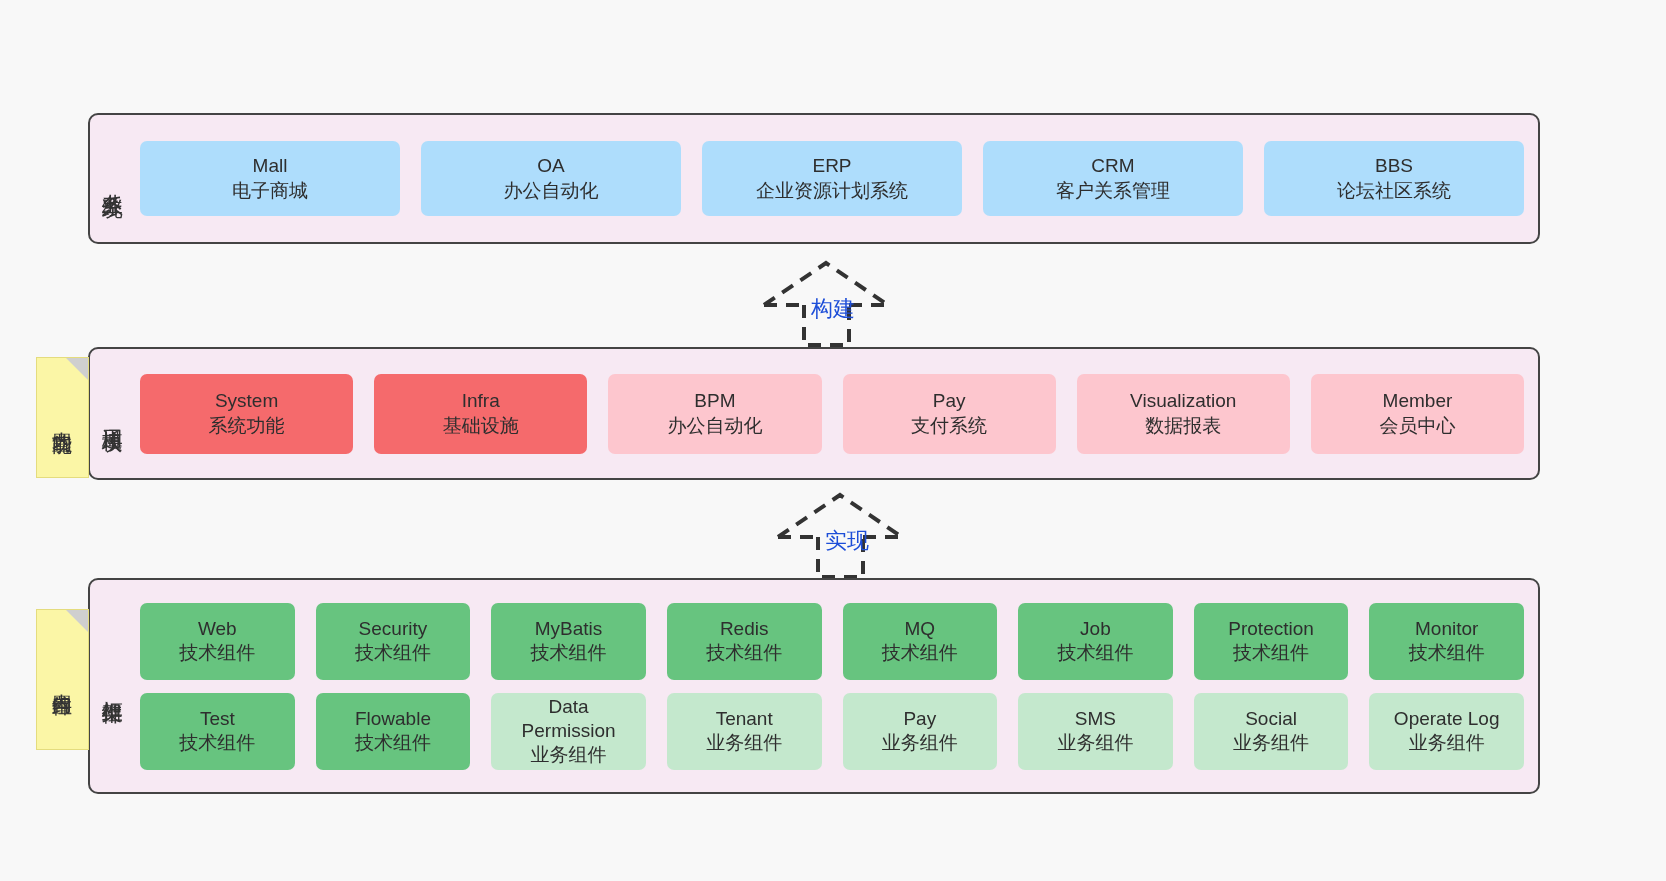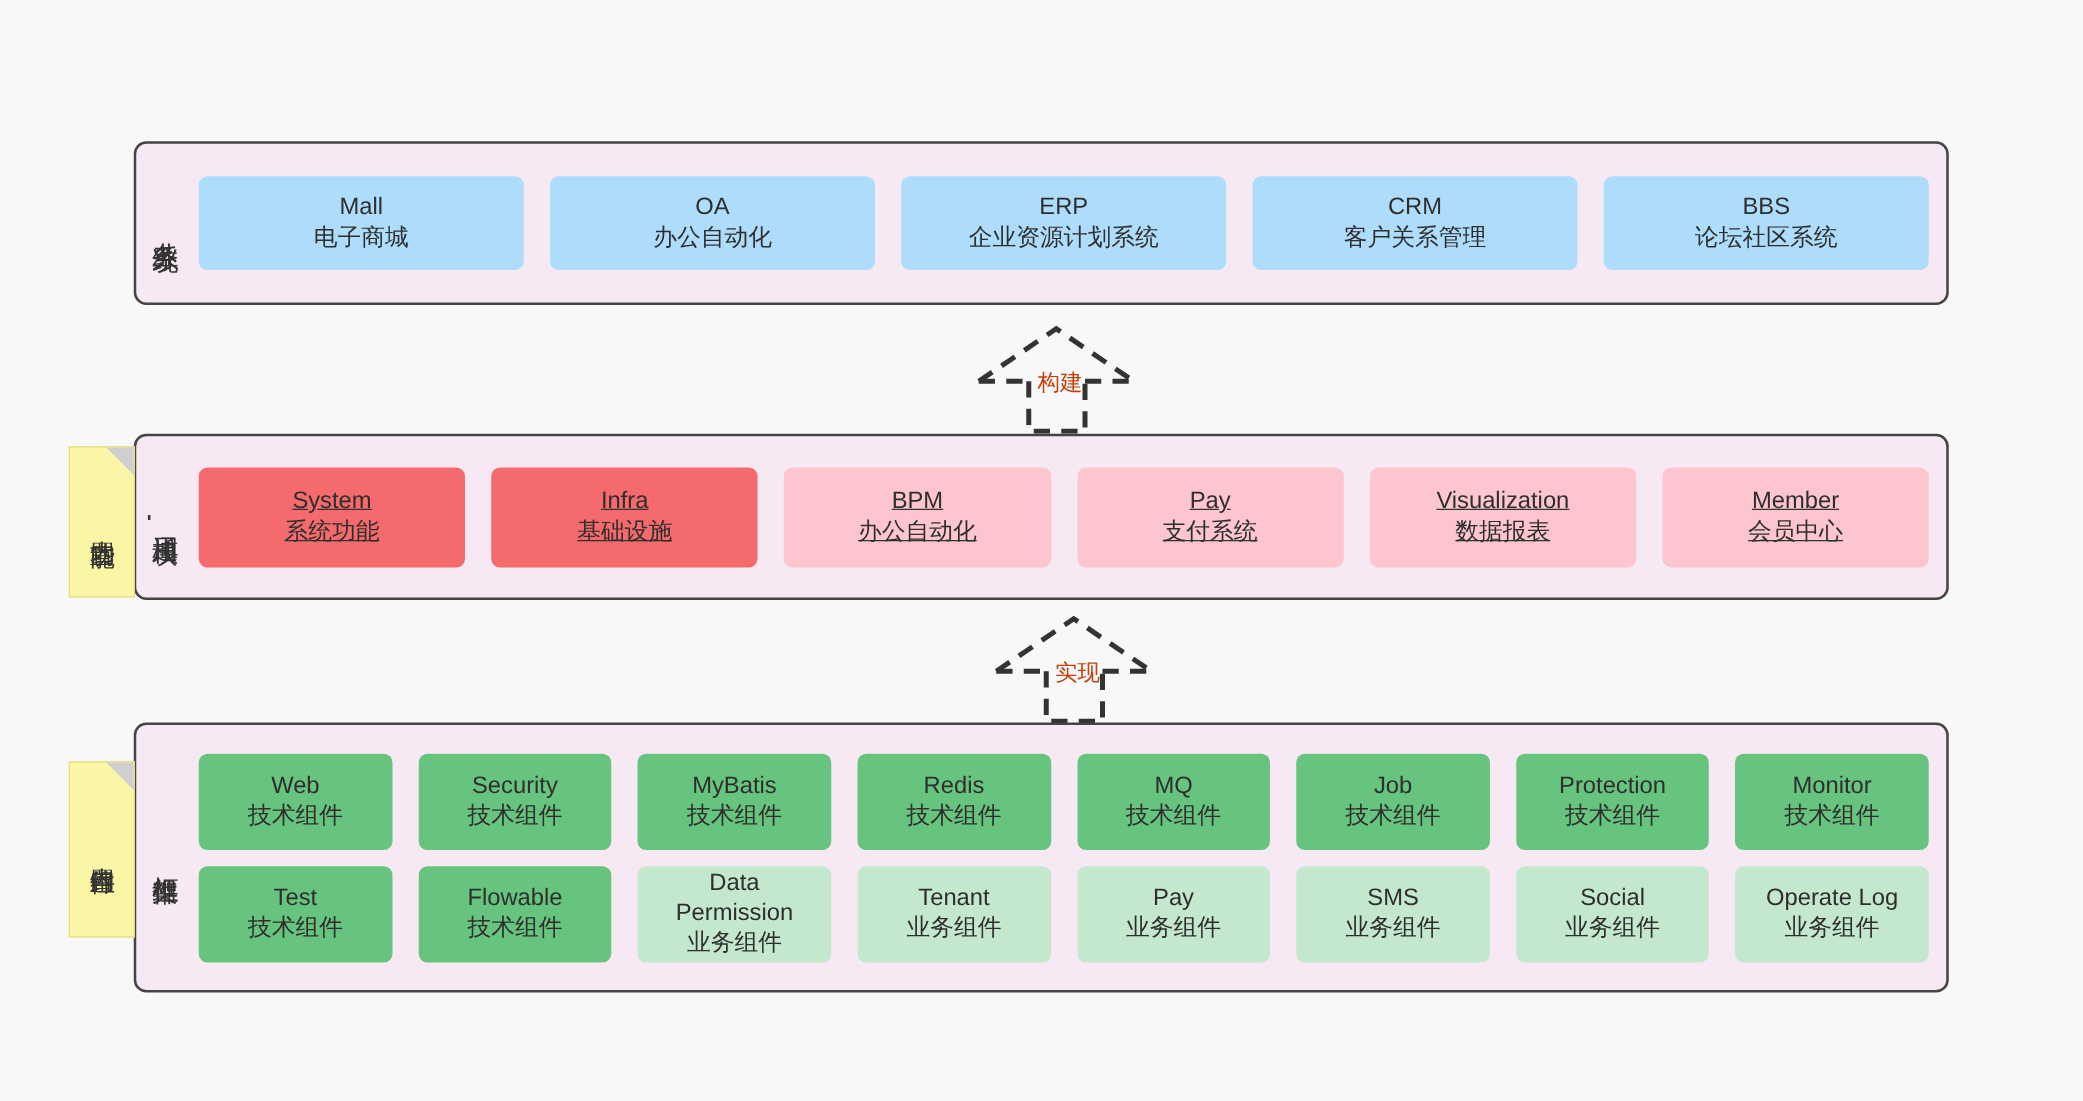--- a/index.html
+++ b/index.html
@@ -12,21 +12,20 @@
     height: 881px;
     font-family: "Liberation Sans", "DejaVu Sans", sans-serif;
     color: #333333;
     position: relative;
     overflow: hidden;
   }
 
   #canvas {
     position: absolute;
     inset: 0;
-    margin-left: 19px;
   }
 
   
   .layer {
     position: absolute;
     box-sizing: border-box;
     background: #f7e9f3;
     border: 2px solid #444444;
     border-radius: 10px;
     display: flex;
@@ -124,22 +123,22 @@
     border-left: 22px solid transparent;
   }
 
   
   .arrow {
     position: absolute;
     pointer-events: none;
   }
   .arrow-label {
     position: absolute;
-    font-size: 18px;
-    color: #c2410c;
+    font-size: 22px;
+    color: #1d4ed8;
     background: transparent;
     white-space: nowrap;
     user-select: none;
   }
 </style>
 </head>
 <body>
 
 <div id="canvas">
 
@@ -182,21 +181,21 @@
 
     <polyline points="8,50 70,8 132,50" fill="none" stroke="#333333" stroke-width="4" stroke-dasharray="13,9" stroke-linecap="butt"></polyline>
 
     <polyline points="48,50 48,90 93,90 93,50" fill="none" stroke="#333333" stroke-width="4" stroke-dasharray="13,9" stroke-linecap="butt"></polyline>
 
     <line x1="8" y1="50" x2="48" y2="50" stroke="#333333" stroke-width="4" stroke-dasharray="13,9"></line>
     <line x1="93" y1="50" x2="132" y2="50" stroke="#333333" stroke-width="4" stroke-dasharray="13,9"></line>
   </svg>
   <div class="arrow-label" style="left:811px; top:294px;">构建</div>
 
-  <div class="layer" id="layer-modules" style="left:88px; top:347px; width:1452px; height:133px;text-decoration:underline;">
+  <div class="layer" id="layer-modules" style="left:88px; top:347px; width:1452px; height:133px;">
     <div class="layer-label">通用模块</div>
     <div class="layer-body">
       <div class="node-row">
 
         <div class="node red">
           <span class="n-title">System</span>
           <span class="n-sub">系统功能</span>
         </div>
 
         <div class="node red">

